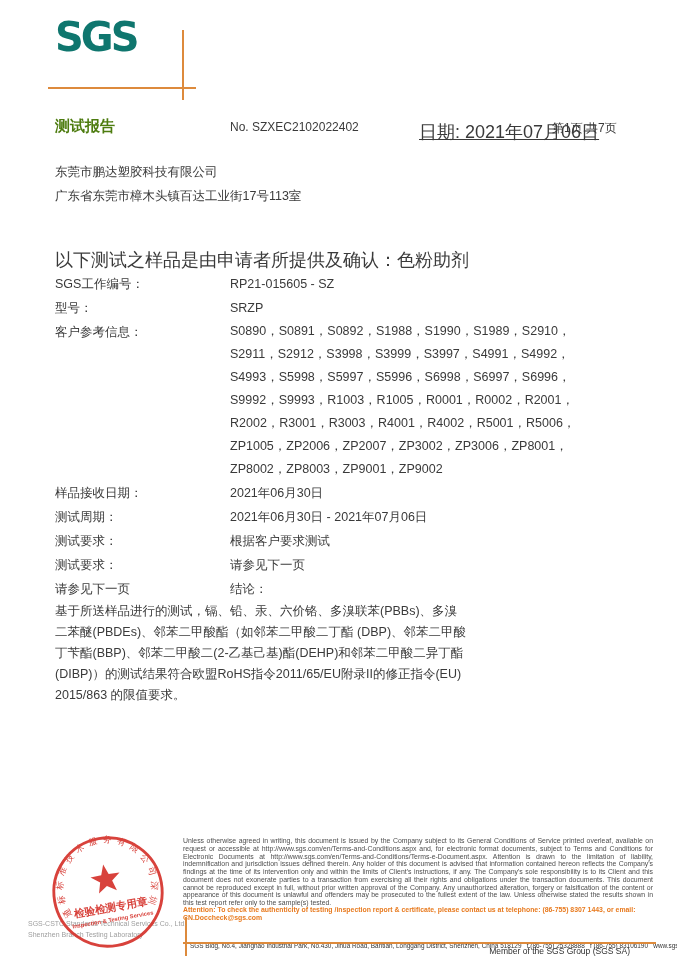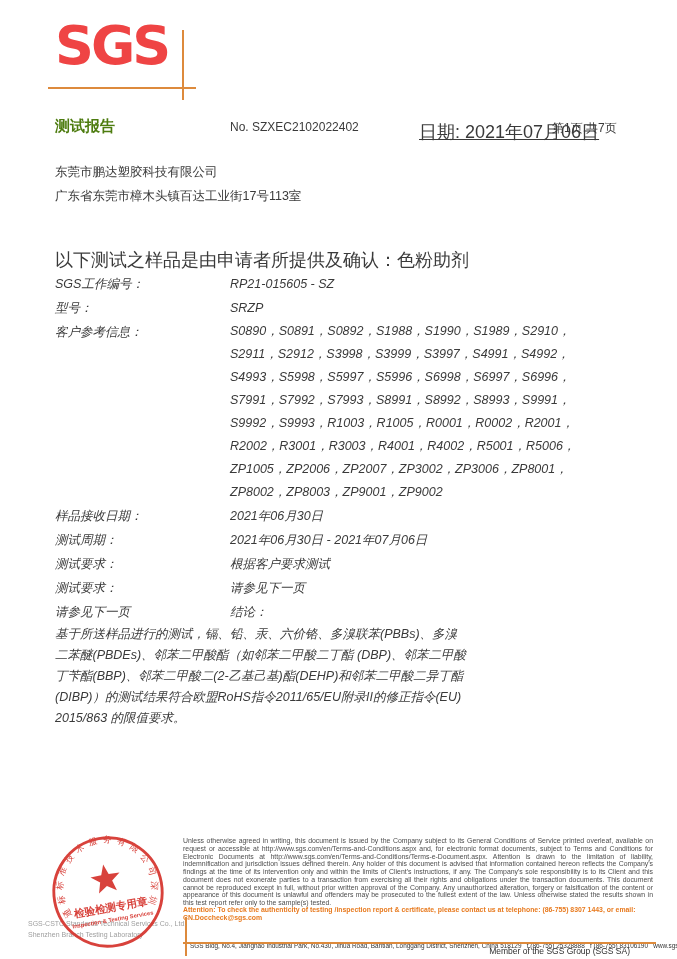--- a/index.html
+++ b/index.html
@@ -3,39 +3,39 @@
 <meta charset="utf-8">
 <style>
   html,body{margin:0;padding:0;background:#e8e8e8;}
   .page{
     position:relative;width:677px;height:959px;margin:0 auto;background:#ffffff;
     font-family:"Liberation Sans","DejaVu Sans",sans-serif;color:#3a3a3a;overflow:hidden;
   }
   
   .logo-block{position:absolute;left:48px;top:28px;width:160px;height:80px;}
   .logo-text{
-    position:absolute;left:7px;top:-14px;font-size:54px;font-weight:700;color:#ef4444;
+    position:absolute;left:7px;top:-14px;font-size:40px;font-weight:700;color:#0f766e;
     letter-spacing:-3px;font-family:"DejaVu Sans","Liberation Sans",sans-serif;
   }
   .logo-hline{position:absolute;left:0;top:59px;width:148px;height:2px;background:#dd8a3c;}
   .logo-vline{position:absolute;left:134px;top:2px;width:2px;height:70px;background:#dd8a3c;}
   
   .title-row span{position:absolute;top:120px;white-space:nowrap;}
   .doc-title{left:55px;top:117px !important;font-size:15px;font-weight:700;color:#4d7c0f;}
   .report-no{left:230px;font-size:12px;}
   .report-date{left:419px;font-size:18px;text-decoration:underline;}
   .page-info{left:552px;font-size:12px;}
   
   .applicant{position:absolute;left:55px;top:160px;font-size:12.5px;line-height:24px;}
   
   .statement{position:absolute;left:55px;top:248px;font-size:18px;}
   
   .fields{
     position:absolute;left:55px;top:272px;width:588px;
-    display:grid;grid-template-columns:175px 1fr;font-size:12.5px;font-style:italic;
+    display:grid;grid-template-columns:175px 1fr;font-size:12.5px;
   }
   .field-label{line-height:24px;white-space:nowrap;}
   .field-value{line-height:24px;}
   .field-value .value-line{line-height:23px;white-space:nowrap;}
   .field-value.paragraph{line-height:21px;width:414px;}
   
   .legal{
     position:absolute;left:183px;top:837px;width:470px;font-size:6.9px;line-height:7.75px;
     color:#4d4d4d;text-align:justify;
   }
@@ -79,21 +79,20 @@
   <div class="fields">
       <div class="field-label">SGS工作编号：</div>
       <div class="field-value">RP21-015605 - SZ</div>
       <div class="field-label">型号：</div>
       <div class="field-value">SRZP</div>
       <div class="field-label">客户参考信息：</div>
       <div class="field-value">
         <div class="value-line">S0890，S0891，S0892，S1988，S1990，S1989，S2910，</div>
         <div class="value-line">S2911，S2912，S3998，S3999，S3997，S4991，S4992，</div>
         <div class="value-line">S4993，S5998，S5997，S5996，S6998，S6997，S6996，</div>
-        <div class="value-line">S7991，S7992，S7993，S8991，S8992，S8993，S9991，</div>
         <div class="value-line">S9992，S9993，R1003，R1005，R0001，R0002，R2001，</div>
         <div class="value-line">R2002，R3001，R3003，R4001，R4002，R5001，R5006，</div>
         <div class="value-line">ZP1005，ZP2006，ZP2007，ZP3002，ZP3006，ZP8001，</div>
         <div class="value-line">ZP8002，ZP8003，ZP9001，ZP9002</div>
       </div>
       <div class="field-label">样品接收日期：</div>
       <div class="field-value">2021年06月30日</div>
       <div class="field-label">测试周期：</div>
       <div class="field-value">2021年06月30日 - 2021年07月06日</div>
       <div class="field-label">测试要求：</div>

